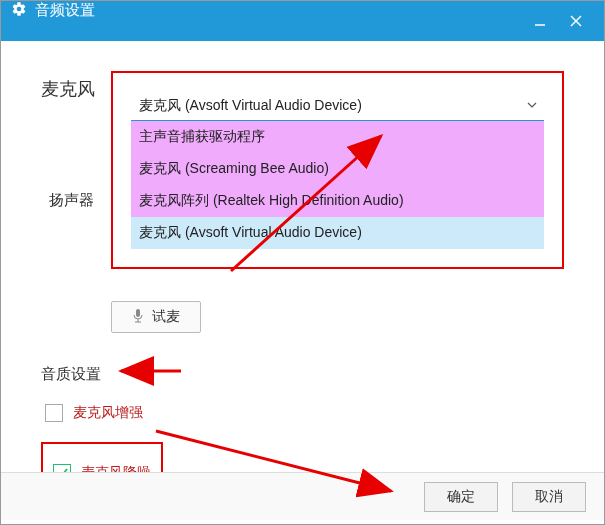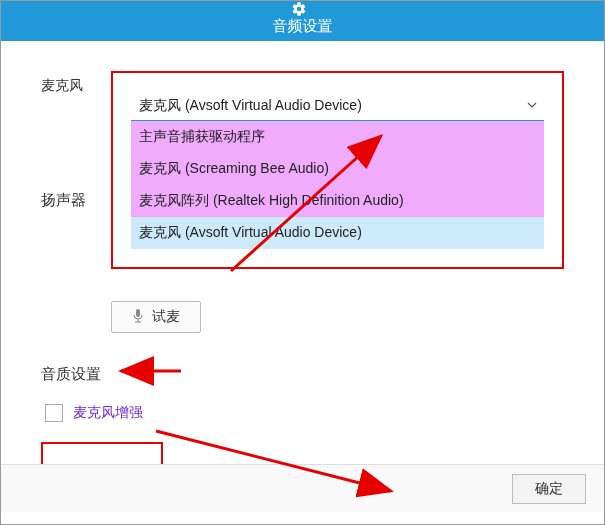--- a/index.html
+++ b/index.html
@@ -1,42 +1,42 @@
 <!DOCTYPE html>
 <html><head>
 <meta charset="utf-8">
 <style>
   * { box-sizing: border-box; margin: 0; padding: 0; font-family: "Microsoft YaHei", Arial, sans-serif; }
   body { width: 605px; height: 525px; background: #f0f0f0; position: relative; overflow: hidden; }
   .window { width: 605px; height: 525px; background: #fff; border: 1px solid #999; position: relative; }
-  .titlebar { height: 40px; background: #2199d8; display: flex; align-items: center; padding: 0 10px; color: #fff; font-size: 15px; flex-direction: column; }
+  .titlebar { height: 40px; background: #2199d8; display: flex; padding: 0 10px; color: #fff; font-size: 15px; }
   .titlebar .gear { width: 16px; height: 16px; margin-right: 8px; display: flex; align-items: center; justify-content: center; }
   .titlebar .spacer { flex: 1; }
   .titlebar .winbtn { width: 36px; height: 40px; display: flex; align-items: center; justify-content: center; color: #fff; cursor: pointer; font-size: 18px; }
   .body { padding: 30px 40px 0 40px; position: relative; }
   .row { display: flex; align-items: flex-start; margin-bottom: 18px; }
-  .row .lbl { width: 70px; font-size: 14px; color: #333; padding-top: 6px; }
+  .row .lbl { width: 70px; font-size: 18px; color: #333; padding-top: 6px; }
   .dropdown-wrap { flex: 1; position: relative; border: 2px solid #e60000; padding: 18px; }
   .dropdown-selected { height: 30px; border-bottom: 1px solid #2199d8; display: flex; align-items: center; padding: 0 8px; font-size: 14px; color: #222; cursor: pointer; position: relative; }
   .dropdown-selected .chev { position: absolute; right: 6px; top: 50%; transform: translateY(-50%); }
   .dropdown-list { background: #f0abfc; }
   .dropdown-item { height: 32px; display: flex; align-items: center; padding: 0 8px; font-size: 14px; color: #222; cursor: pointer; }
   .dropdown-item.sel { background: #cdeafb; }
-  .speaker-row { display: flex; align-items: flex-end; margin-bottom: 20px; }
+  .speaker-row { display: flex; align-items: flex-end; margin-bottom: 20px; margin-left: 8px; }
   .speaker-row .lbl { width: 70px; font-size: 15px; color: #333; }
   .test-area { margin-left: 70px; margin-top: 32px; margin-bottom: 32px; }
   .test-btn { border: 1px solid #bbb; background: #fafafa; border-radius: 2px; padding: 6px 20px; font-size: 14px; color: #333; cursor: pointer; display: inline-flex; align-items: center; gap: 8px; }
   .section-title { font-size: 15px; color: #333; margin-bottom: 20px; margin-top: 16px; }
-  .check-row { display: flex; align-items: flex-end; margin-bottom: 16px; font-size: 14px; color: #6d28d9; cursor: pointer; margin-left: 4px; }
+  .check-row { display: flex; align-items: flex-end; margin-bottom: 16px; font-size: 14px; color: #b91c1c; cursor: pointer; margin-left: 4px; }
   .checkbox { width: 18px; height: 18px; border: 1px solid #aaa; margin-right: 10px; display: flex; align-items: center; justify-content: center; background: #fff; }
   .checkbox.checked { border-color: #1fbf73; }
   .checkbox.checked svg { display: block; }
   .checkbox svg { display: none; }
   .check-group-box { border: 2px solid #e60000; padding: 20px 10px 0px 6px; display: inline-block; }
-  .footer { position: absolute; bottom: 12px; left: 0; right: 0; height: 48px; border-top: 1px solid #ddd; display: flex; align-items: center; justify-content: flex-end; padding: 0 18px; gap: 14px; background: #f9f9f9; }
+  .footer { position: absolute; bottom: 4px; left: 0; right: 0; height: 48px; border-top: 1px solid #ddd; display: flex; align-items: center; justify-content: flex-end; padding: 0 18px; gap: 14px; background: #f9f9f9; }
   .footer-btn { border: 1px solid #bbb; background: #f3f3f3; padding: 5px 22px; font-size: 14px; color: #333; cursor: pointer; }
   .arrow-svg { position: absolute; pointer-events: none; }
 </style>
 </head>
 <body>
 
 <div class="window">
 
   <div class="titlebar">
     <span class="gear">
@@ -116,20 +116,21 @@
             </svg>
         </span>
         <span>麦克风降噪</span>
       </div>
     </div>
 
   </div>
 
   <div class="footer">
     <button class="footer-btn">确定</button>
+    <button class="footer-btn">取消</button>
   </div>
 
   <svg class="arrow-svg" style="left:0; top:0;" width="605" height="525">
     <defs>
       <marker id="ah" markerWidth="12" markerHeight="10" refX="11" refY="5" orient="auto">
         <path d="M0,0 L12,5 L0,10 Z" fill="#e60000"></path>
       </marker>
     </defs>
 
     <line x1="230" y1="270" x2="380" y2="135" stroke="#e60000" stroke-width="3" marker-end="url(#ah)"></line>

